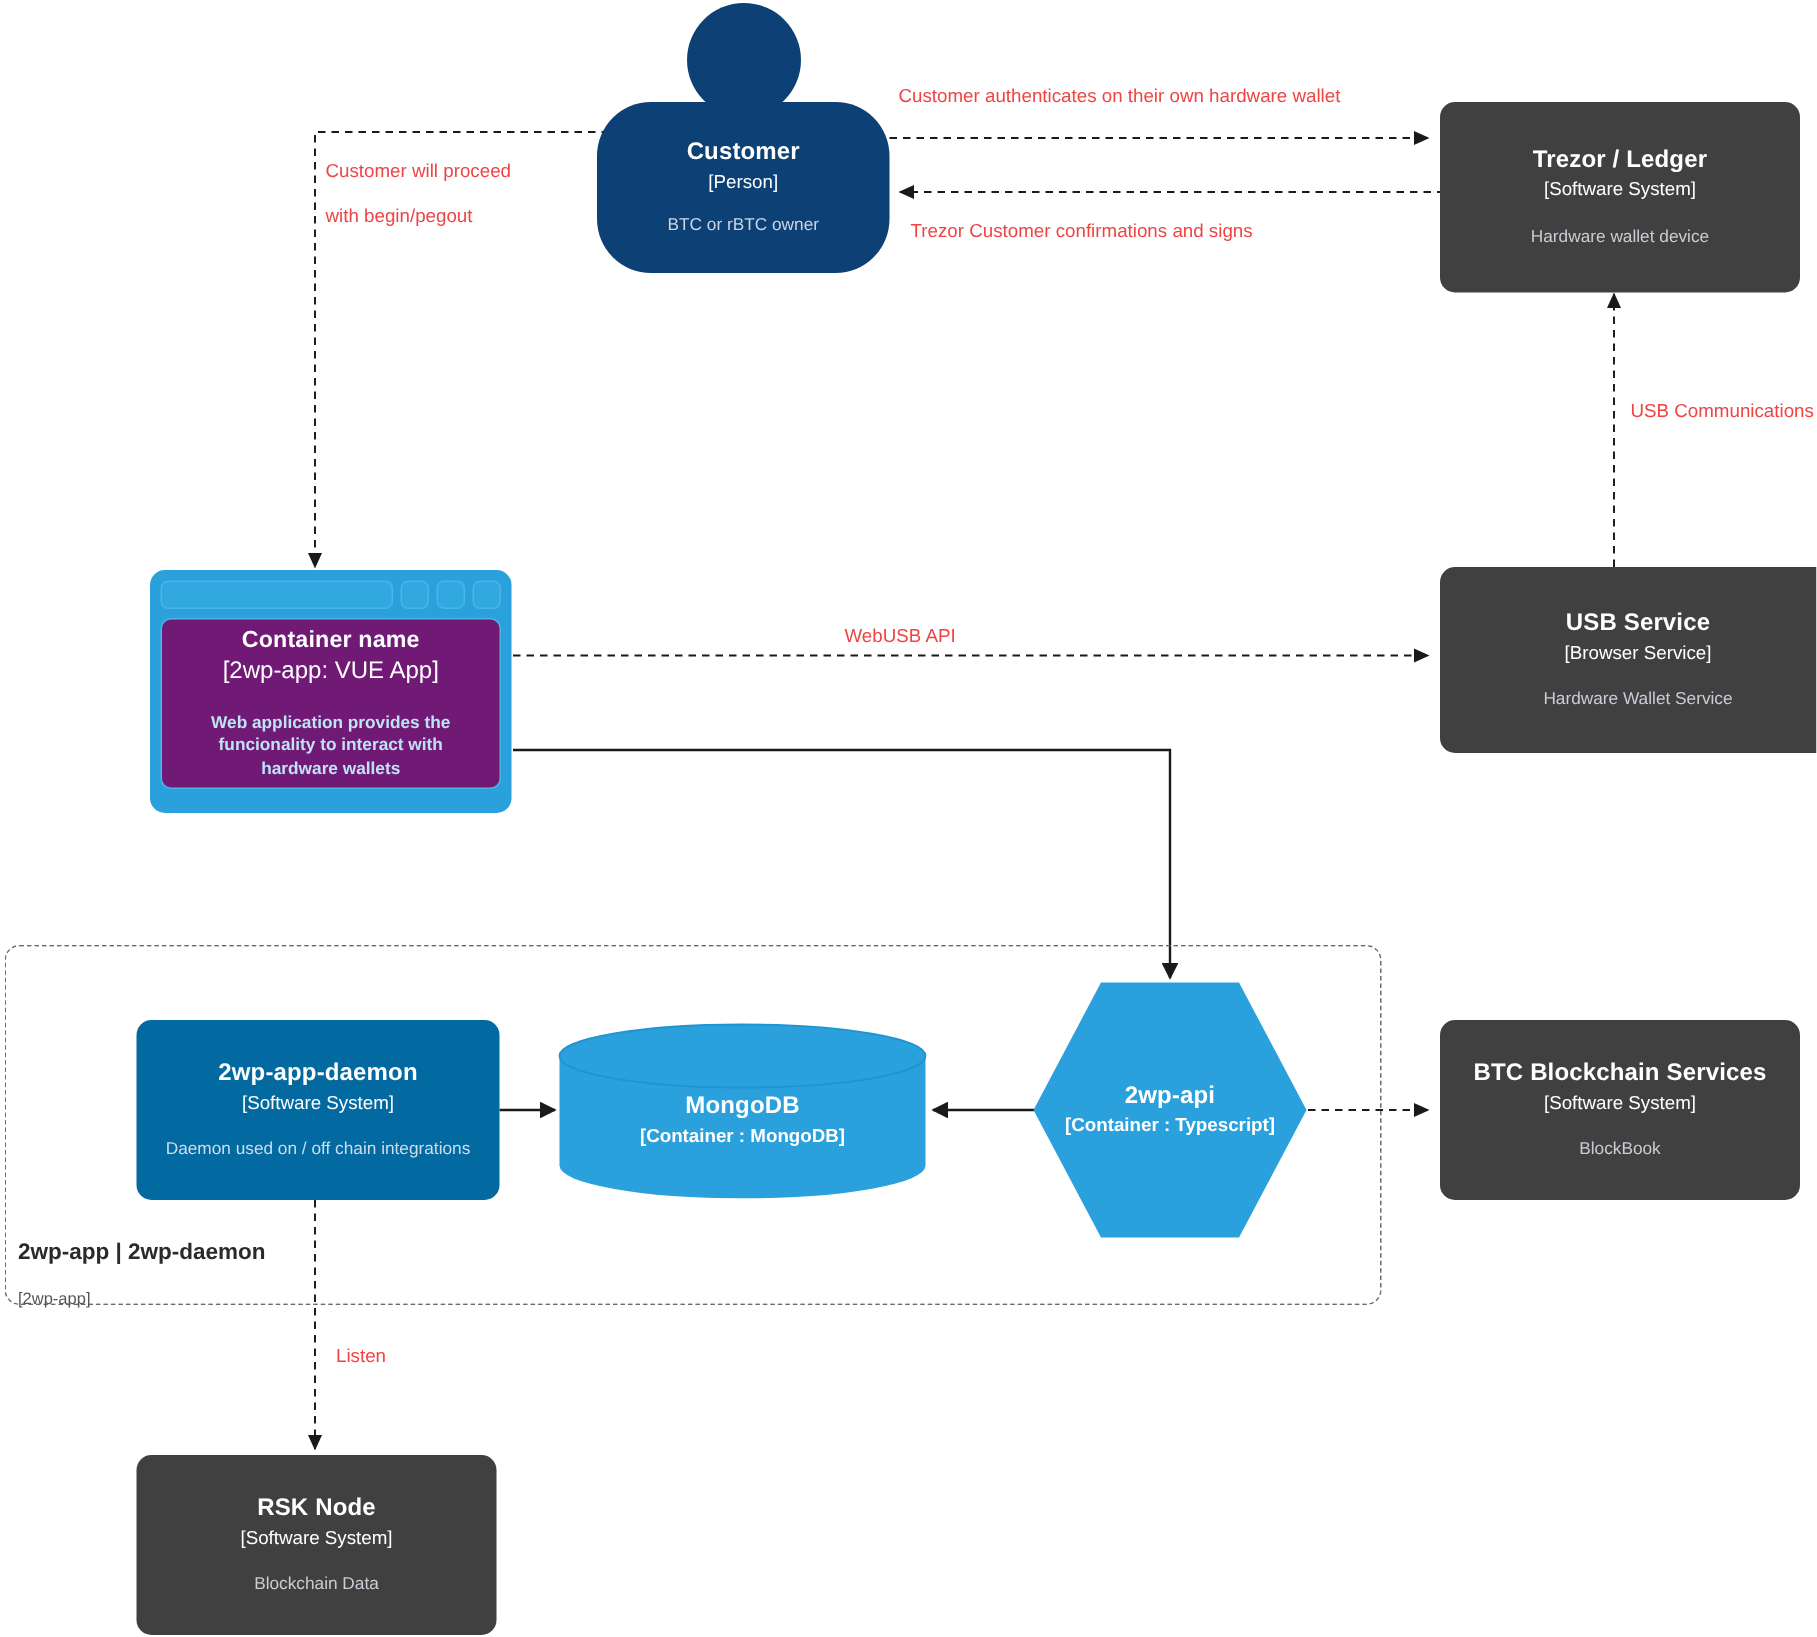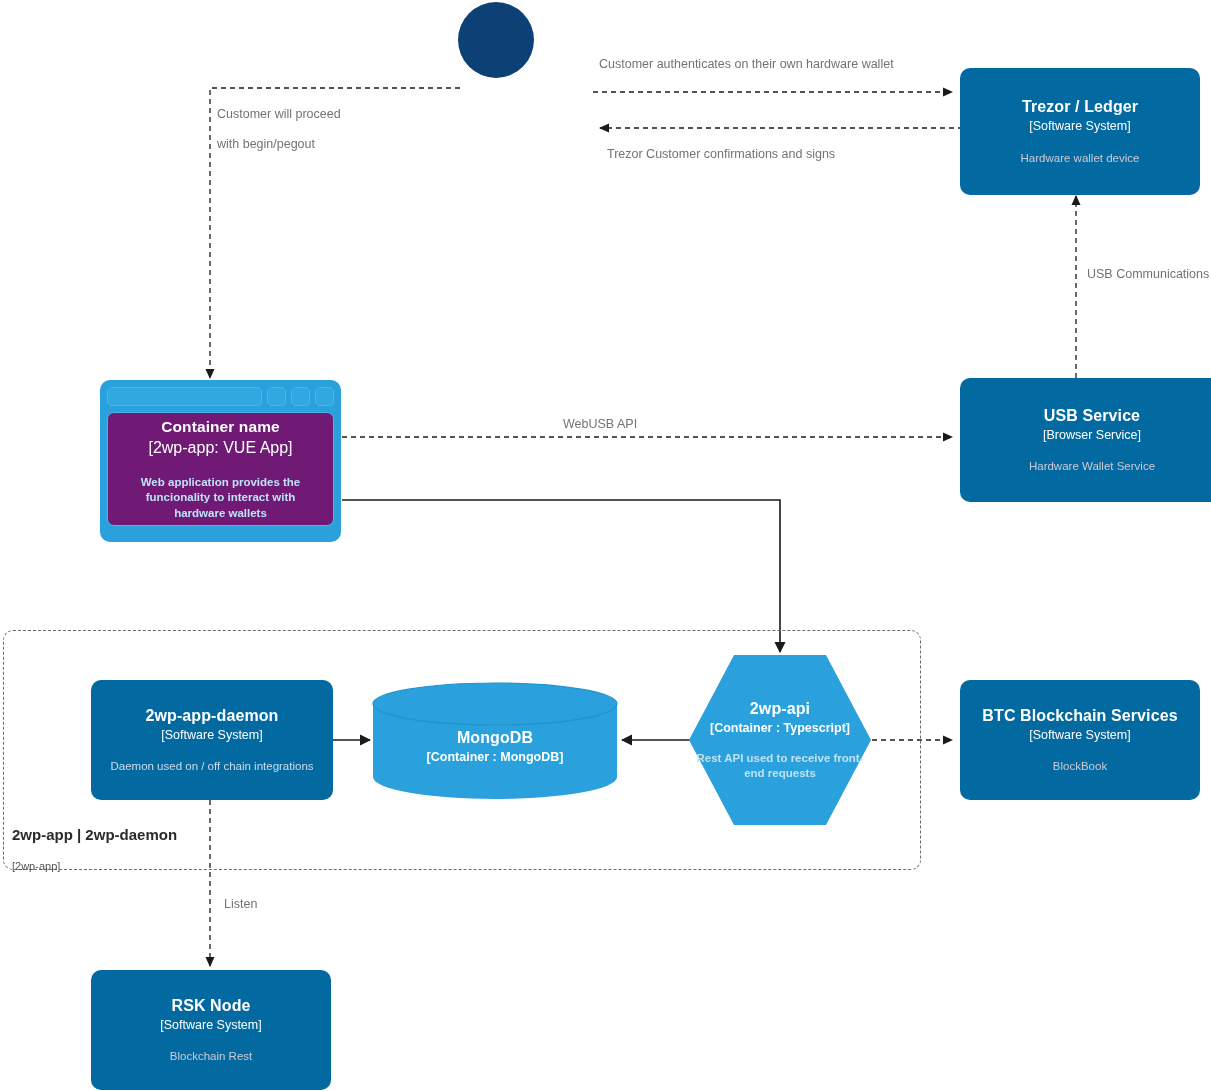--- a/index.html
+++ b/index.html
@@ -79,21 +79,21 @@
     display: flex;
     flex-direction: column;
     align-items: center;
     justify-content: center;
     color: #fff;
     text-align: center;
   }
   .person .n-desc { color: #ccd6e2; margin-top: 14px; }
   
   .sys {
-    background: #0369a1;
+    background: #404040;
     border-radius: 10px;
     text-align: center;
   }
   .sys .n-desc { color: #cfcad6; }
   
   .cont-dark {
     background: #0369a1;
     border-radius: 10px;
   }
   .cont-dark .n-desc { color: #cfdcea; }
@@ -200,21 +200,21 @@
   }
   .boundary-label .b-tech {
     font-size: 11px;
     color: #555555;
     margin-top: 16px;
   }
   
   .elabel {
     position: absolute;
     font-size: 12.5px;
-    color: #737373;
+    color: #ef4444;
     white-space: nowrap;
     line-height: 1.35;
   }
 </style>
 </head>
 <body>
 
 <div id="canvas">
 
   <svg id="edges" viewBox="0 0 1211 1091" width="1211" height="1091">
@@ -249,20 +249,25 @@
   </svg>
 
   <div class="boundary" style="left:3px; top:630px; width:918px; height:240px;"></div>
   <div class="boundary-label" style="left:12px; top:826px; width:300px;">
     <div class="b-name">2wp-app | 2wp-daemon</div>
     <div class="b-tech">[2wp-app]</div>
   </div>
 
   <div class="person" style="left:398px; top:2px; width:195px; height:180px;">
     <div class="head"></div>
+    <div class="body">
+      <div class="n-title">Customer</div>
+      <div class="n-tech">[Person]</div>
+      <div class="n-desc">BTC or rBTC owner</div>
+    </div>
   </div>
 
   <div class="node sys" style="left:960px; top:68px; width:240px; height:127px;">
     <div class="n-title">Trezor / Ledger</div>
     <div class="n-tech">[Software System]</div>
     <div class="n-desc">Hardware wallet device</div>
   </div>
 
   <div class="browser" style="left:100px; top:380px; width:241px; height:162px;">
     <div class="chrome">
@@ -301,34 +306,33 @@
     </div>
   </div>
 
   <div class="hex" style="left:688px; top:654px; width:184px; height:172px;">
     <svg class="hex-svg" width="184" height="172" viewBox="0 0 184 172">
       <path d="M 46 1 L 138 1 L 183 86 L 138 171 L 46 171 L 1 86 Z" fill="#2aa0dc"></path>
     </svg>
     <div class="hex-text">
       <div class="n-title">2wp-api</div>
       <div class="n-tech">[Container : Typescript]</div>
-      <div class="n-desc">Rest API used to receive front-end requests</div>
     </div>
   </div>
 
   <div class="node sys" style="left:960px; top:680px; width:240px; height:120px;">
     <div class="n-title">BTC Blockchain Services</div>
     <div class="n-tech">[Software System]</div>
     <div class="n-desc">BlockBook</div>
   </div>
 
   <div class="node sys" style="left:91px; top:970px; width:240px; height:120px;">
     <div class="n-title">RSK Node</div>
     <div class="n-tech">[Software System]</div>
-    <div class="n-desc">Blockchain Rest</div>
+    <div class="n-desc">Blockchain Data</div>
   </div>
 
   <div class="elabel" style="left:599px; top:56px;">Customer authenticates on their own hardware wallet</div>
 
   <div class="elabel" style="left:607px; top:146px;">Trezor Customer confirmations and signs</div>
 
   <div class="elabel" style="left:217px; top:106px;">Customer will proceed</div>
   <div class="elabel" style="left:217px; top:136px;">with begin/pegout</div>
 
   <div class="elabel" style="left:1087px; top:266px;">USB Communications</div>

